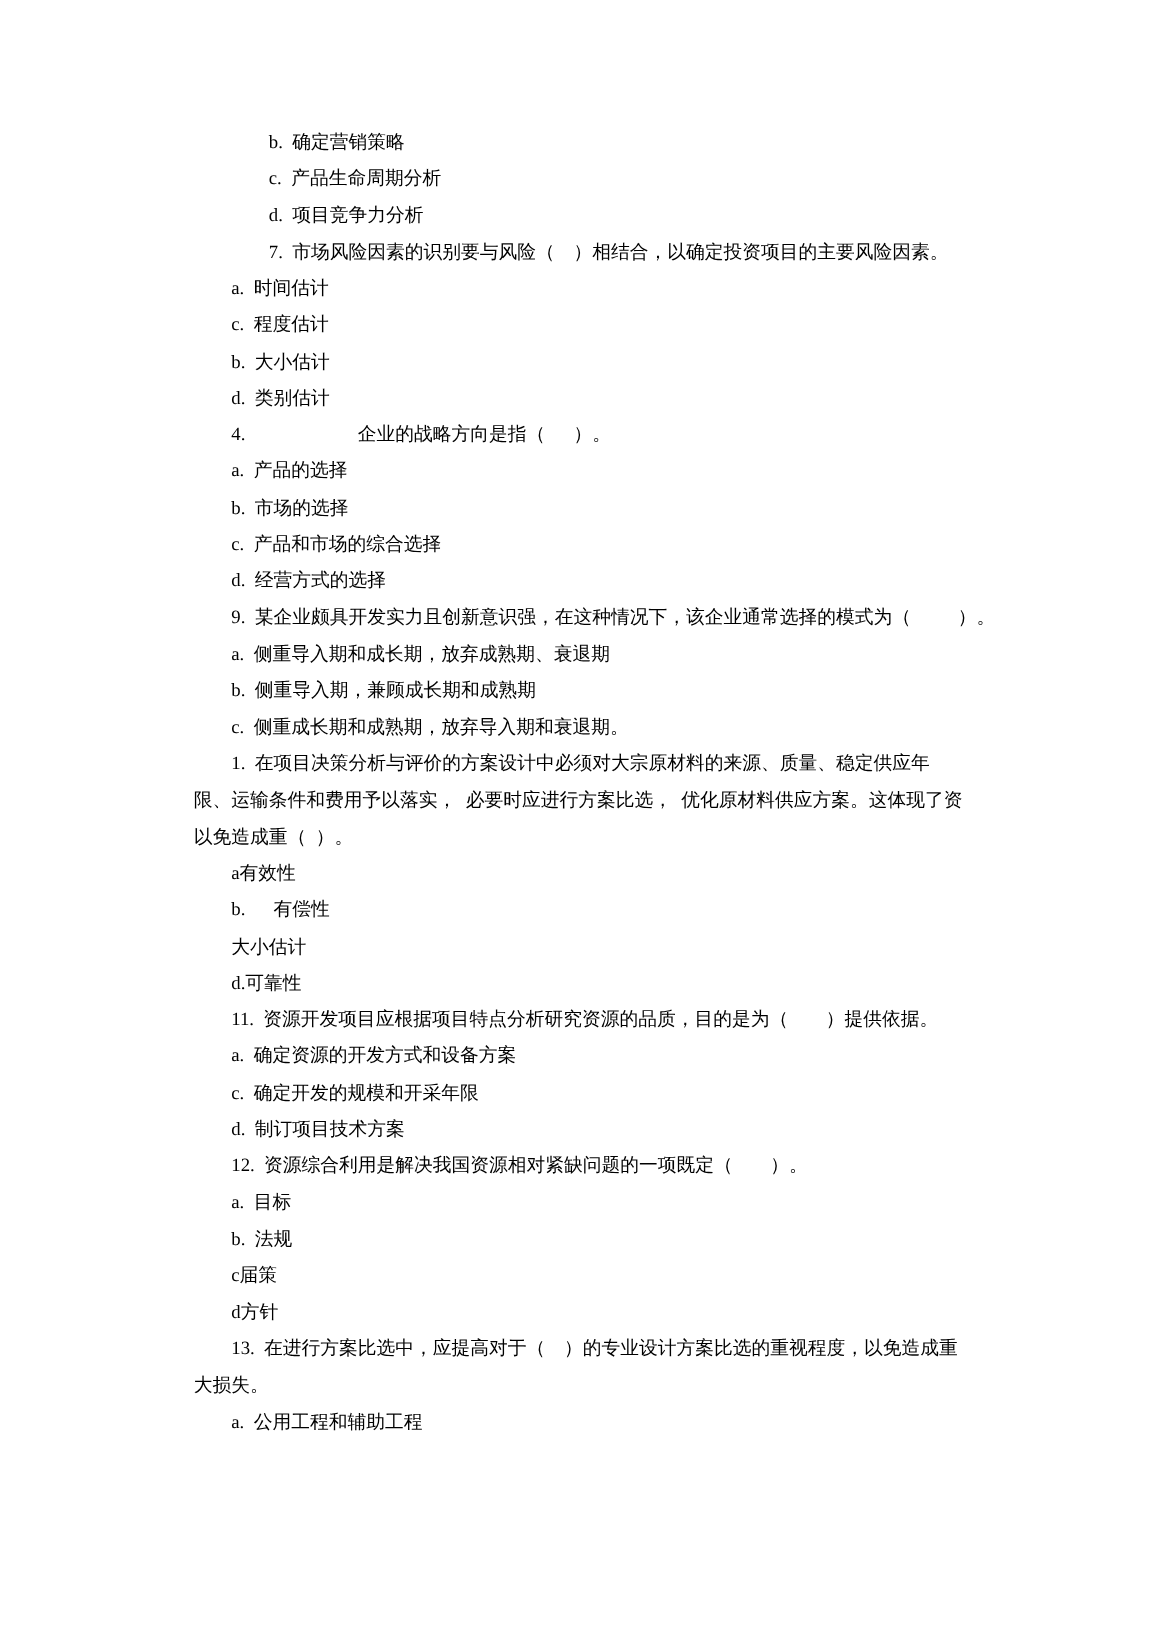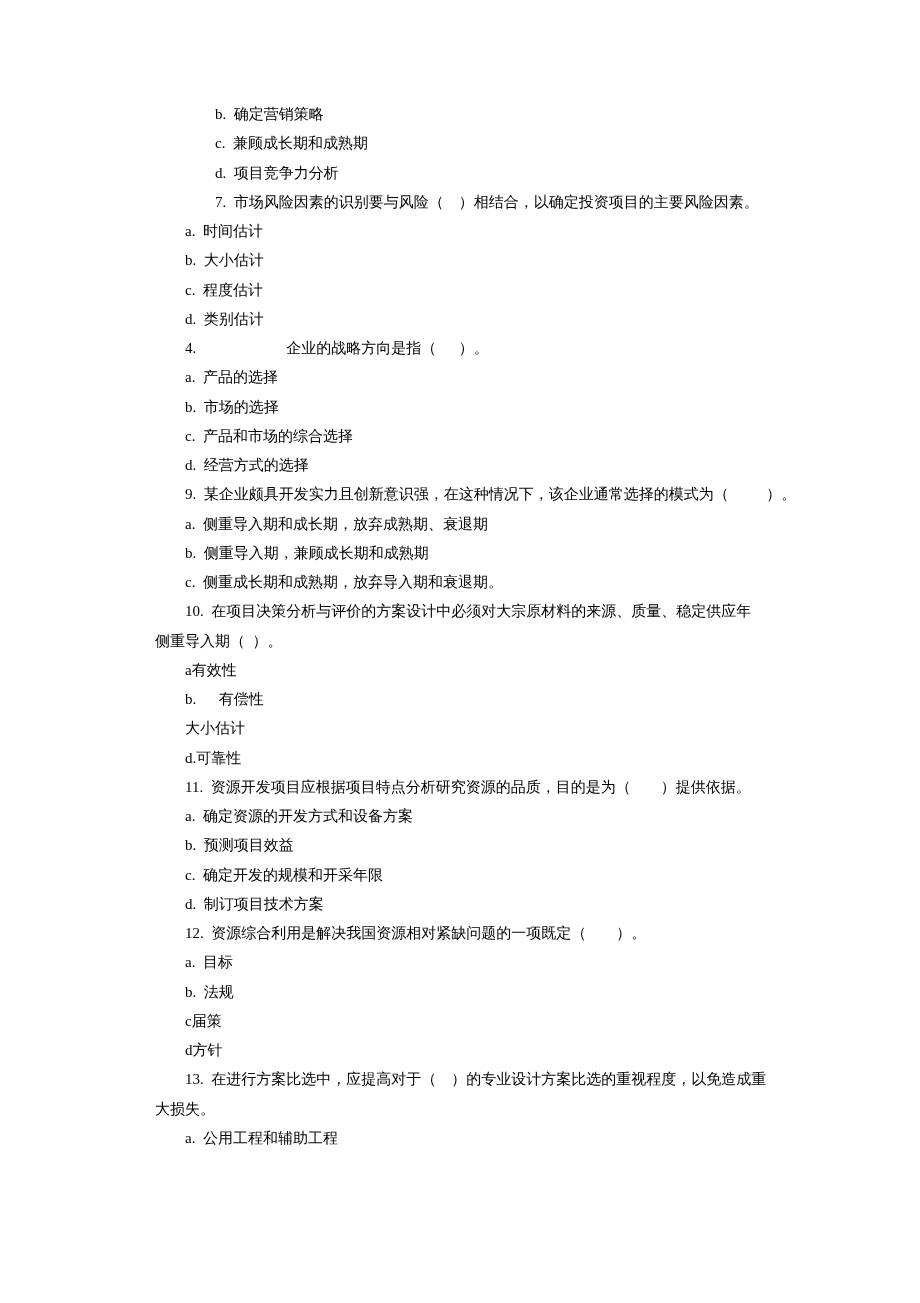--- a/index.html
+++ b/index.html
@@ -21,45 +21,45 @@
     white-space: pre;
   }
   .ind1 { text-indent: 2em; }
   .ind2 { text-indent: 4em; }
 </style>
 </head>
 <body>
 
 <div class="page" id="page">
     <div class="line ind2">b.  确定营销策略</div>
-    <div class="line ind2">c.  兼顾成长期和成熟期</div>
+    <div class="line ind2">c.  产品生命周期分析</div>
     <div class="line ind2">d.  项目竞争力分析</div>
     <div class="line ind2">7.  市场风险因素的识别要与风险（    ）相结合，以确定投资项目的主要风险因素。</div>
     <div class="line ind1">a.  时间估计</div>
+    <div class="line ind1">c.  程度估计</div>
     <div class="line ind1">b.  大小估计</div>
-    <div class="line ind1">c.  程度估计</div>
     <div class="line ind1">d.  类别估计</div>
     <div class="line ind1">4.                        企业的战略方向是指（      ）。</div>
     <div class="line ind1">a.  产品的选择</div>
     <div class="line ind1">b.  市场的选择</div>
     <div class="line ind1">c.  产品和市场的综合选择</div>
     <div class="line ind1">d.  经营方式的选择</div>
     <div class="line ind1">9.  某企业颇具开发实力且创新意识强，在这种情况下，该企业通常选择的模式为（          ）。</div>
     <div class="line ind1">a.  侧重导入期和成长期，放弃成熟期、衰退期</div>
     <div class="line ind1">b.  侧重导入期，兼顾成长期和成熟期</div>
     <div class="line ind1">c.  侧重成长期和成熟期，放弃导入期和衰退期。</div>
-    <div class="line ind1">10.  在项目决策分析与评价的方案设计中必须对大宗原材料的来源、质量、稳定供应年</div>
-    <div class="line">侧重导入期（  ）。</div>
+    <div class="line ind1">1.  在项目决策分析与评价的方案设计中必须对大宗原材料的来源、质量、稳定供应年</div>
+    <div class="line">限、运输条件和费用予以落实，  必要时应进行方案比选，  优化原材料供应方案。这体现了资</div>
+    <div class="line">以免造成重（  ）。</div>
     <div class="line ind1">a有效性</div>
     <div class="line ind1">b.      有偿性</div>
     <div class="line ind1">大小估计</div>
     <div class="line ind1">d.可靠性</div>
     <div class="line ind1">11.  资源开发项目应根据项目特点分析研究资源的品质，目的是为（        ）提供依据。</div>
     <div class="line ind1">a.  确定资源的开发方式和设备方案</div>
-    <div class="line ind1">b.  预测项目效益</div>
     <div class="line ind1">c.  确定开发的规模和开采年限</div>
     <div class="line ind1">d.  制订项目技术方案</div>
     <div class="line ind1">12.  资源综合利用是解决我国资源相对紧缺问题的一项既定（        ）。</div>
     <div class="line ind1">a.  目标</div>
     <div class="line ind1">b.  法规</div>
     <div class="line ind1">c届策</div>
     <div class="line ind1">d方针</div>
     <div class="line ind1">13.  在进行方案比选中，应提高对于（    ）的专业设计方案比选的重视程度，以免造成重</div>
     <div class="line">大损失。</div>
     <div class="line ind1">a.  公用工程和辅助工程</div>

